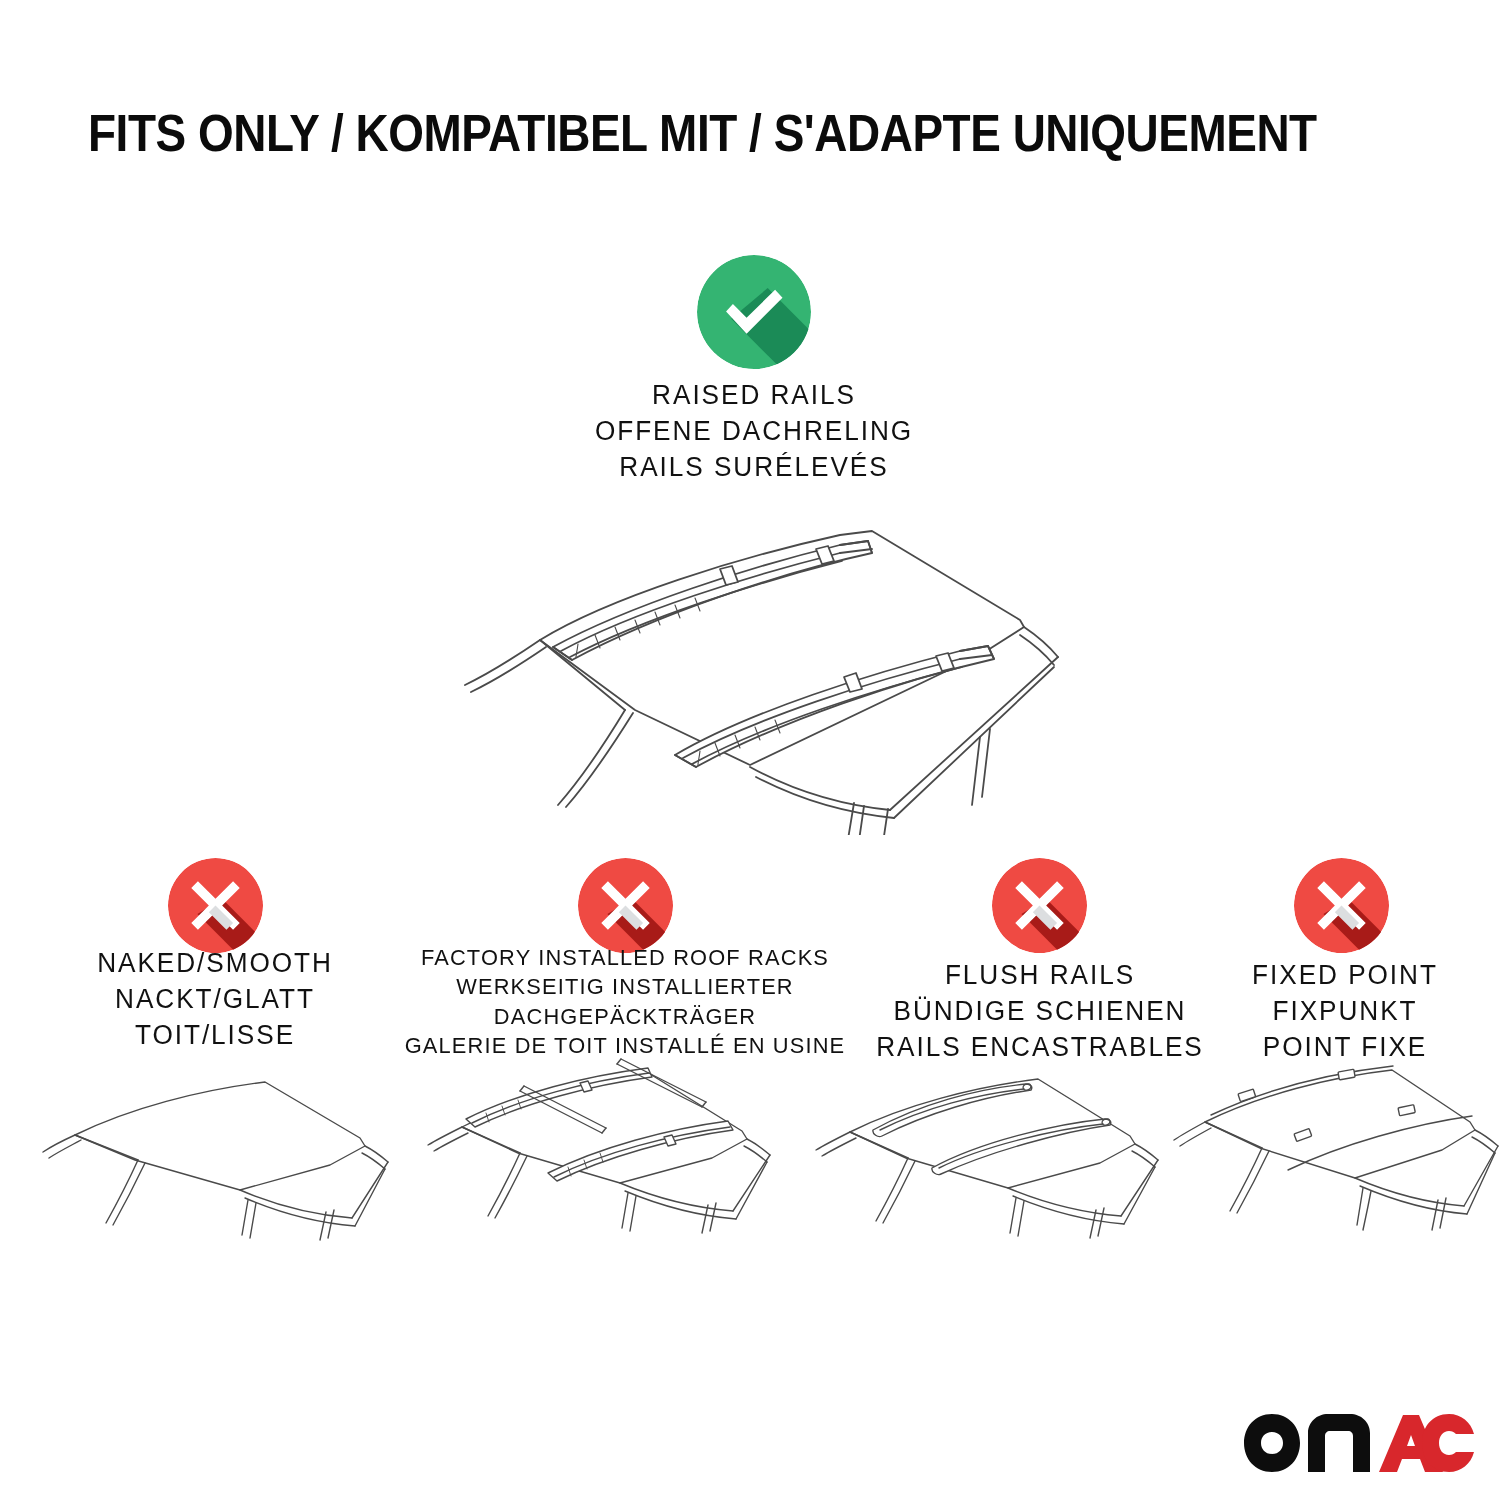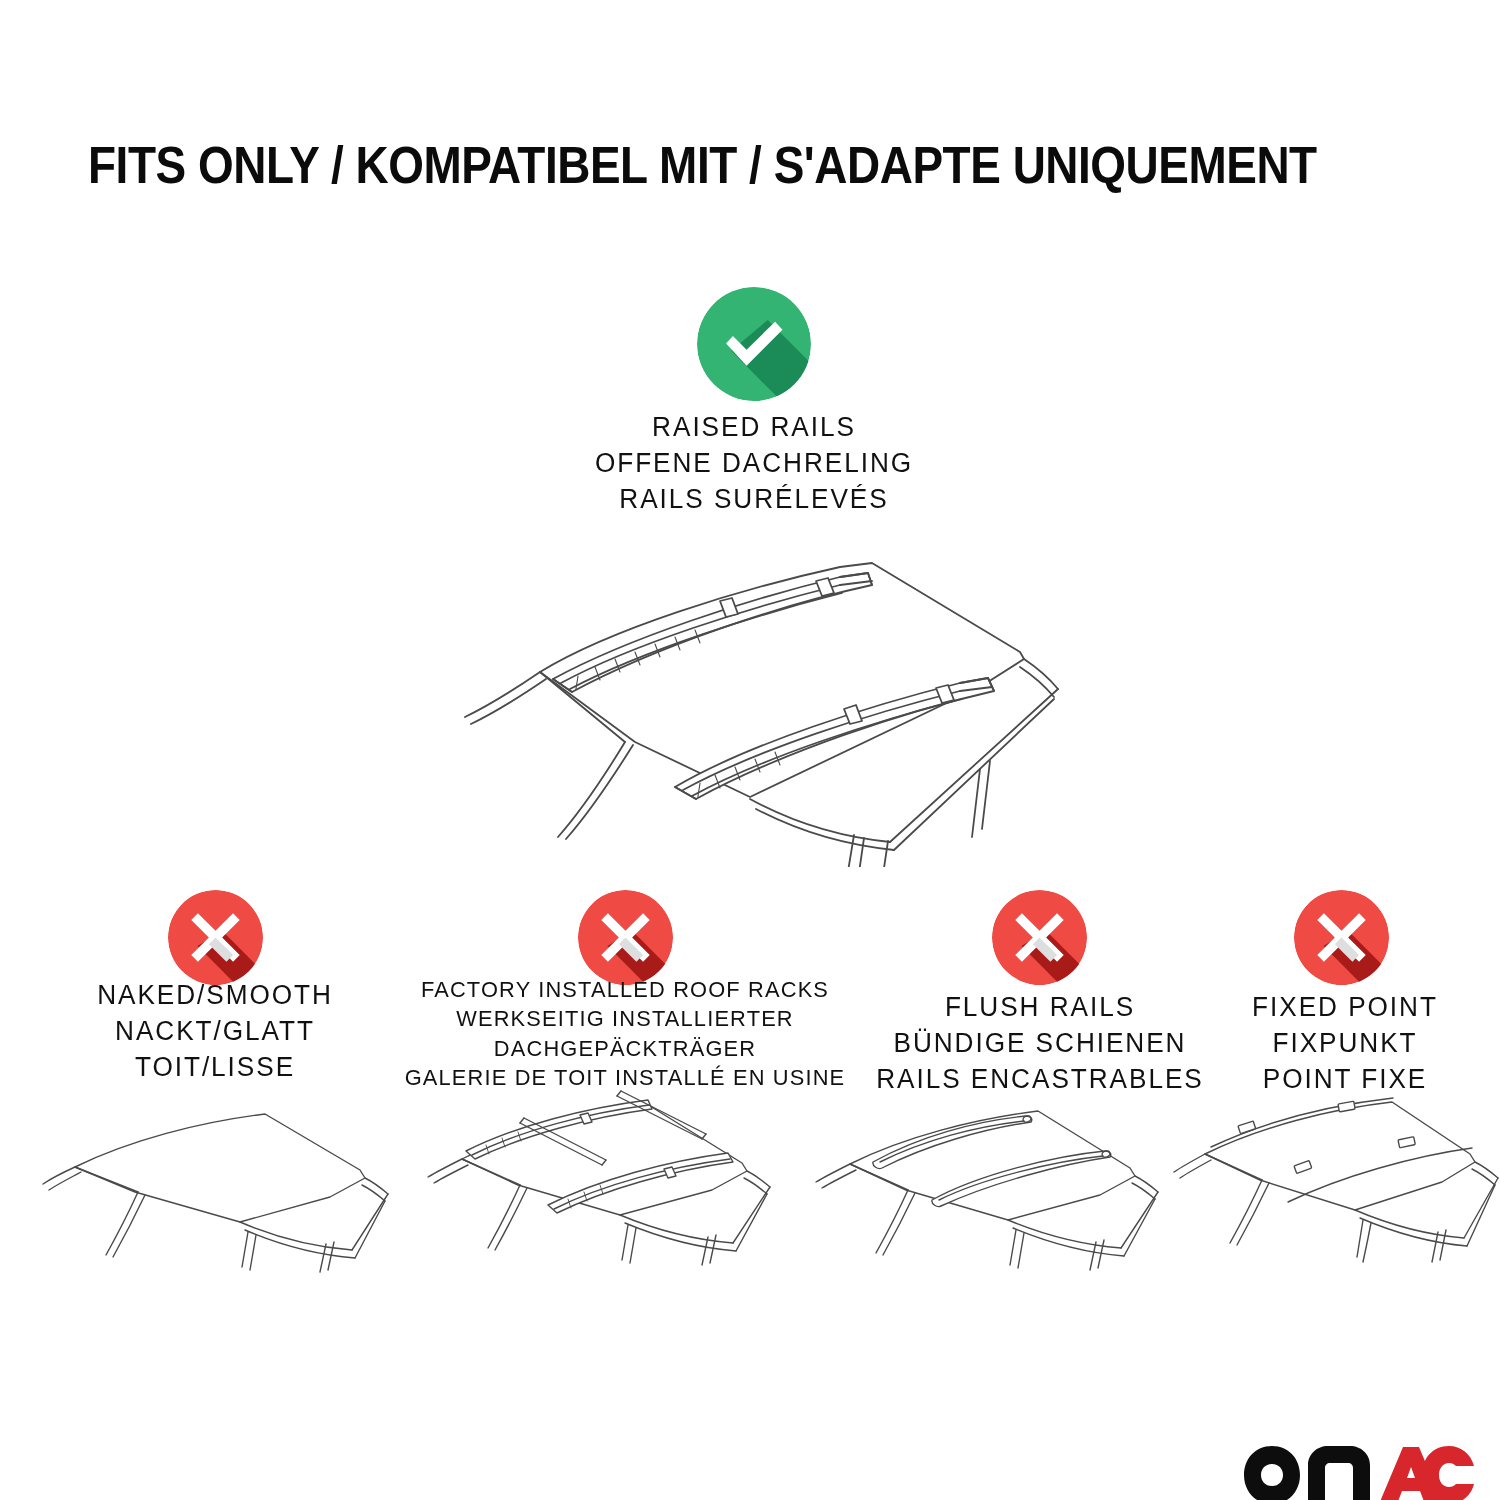--- a/index.html
+++ b/index.html
@@ -4,21 +4,21 @@
 <style>
   html,body{margin:0;padding:0;}
   body{
     width:1500px;height:1500px;
     background:#ffffff;
     font-family:"Liberation Sans", sans-serif;
     color:#111111;
     overflow:hidden;
     position:relative;
   }
-  .page{position:relative;width:1500px;height:1330px;margin-top:32px;}
+  .page{position:relative;width:1500px;height:1330px;}
 
   
   .title{
     position:absolute;
     left:88px; top:108px;
     width:1330px;
     font-size:51px;
     font-weight:bold;
     letter-spacing:-0.5px;
     line-height:1.0;

